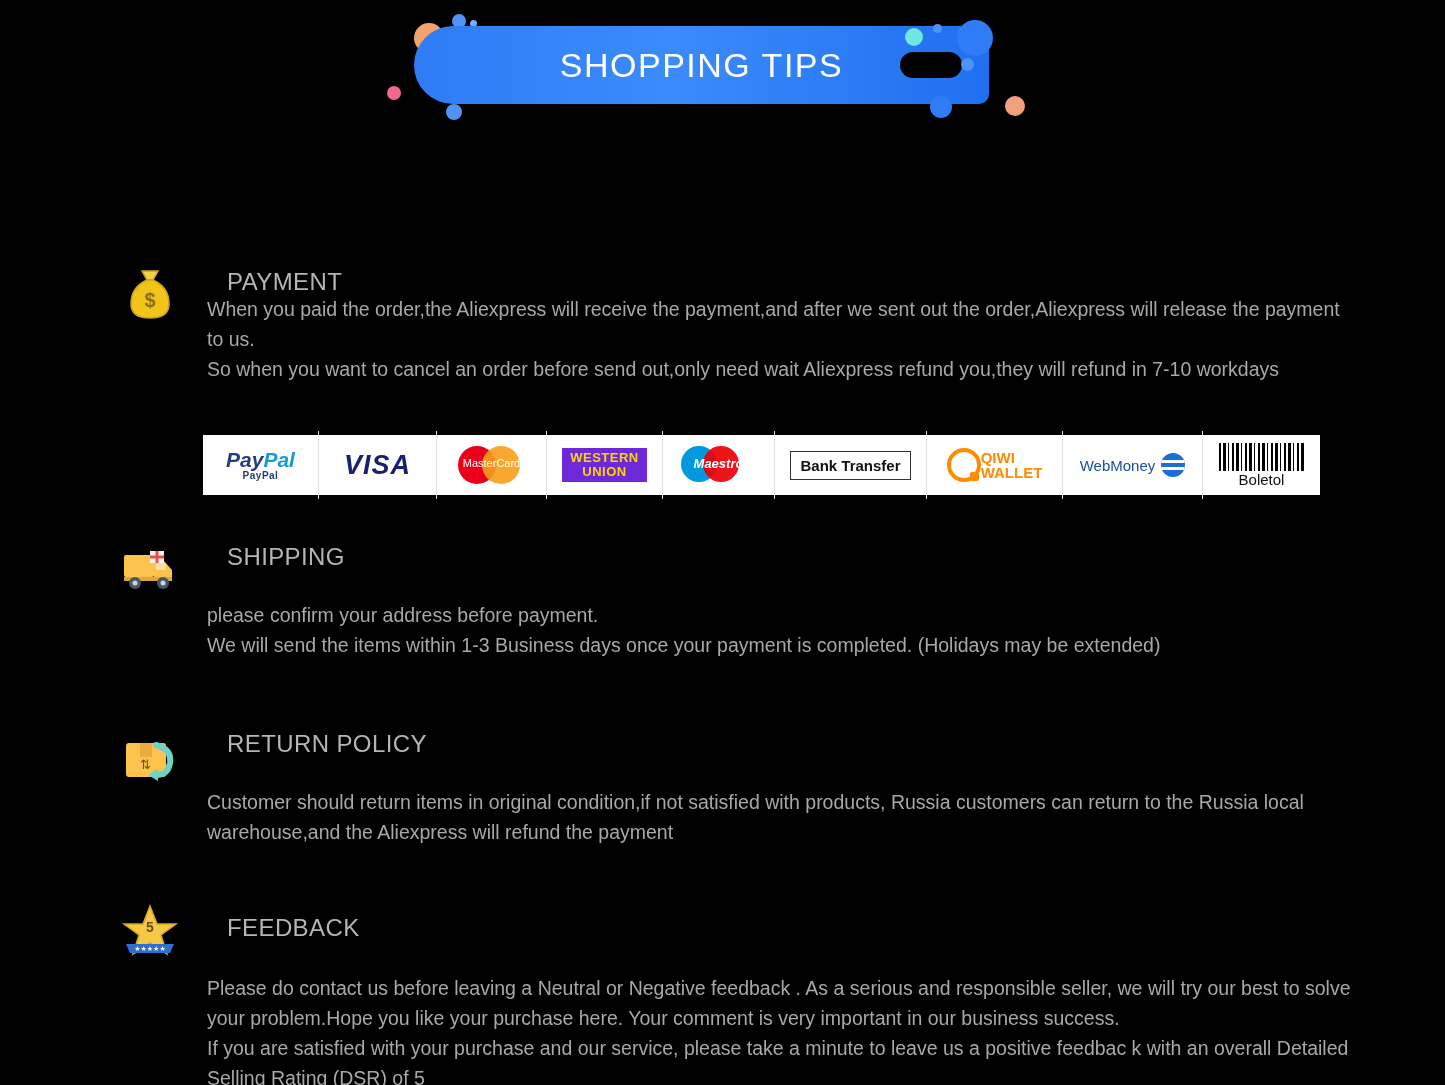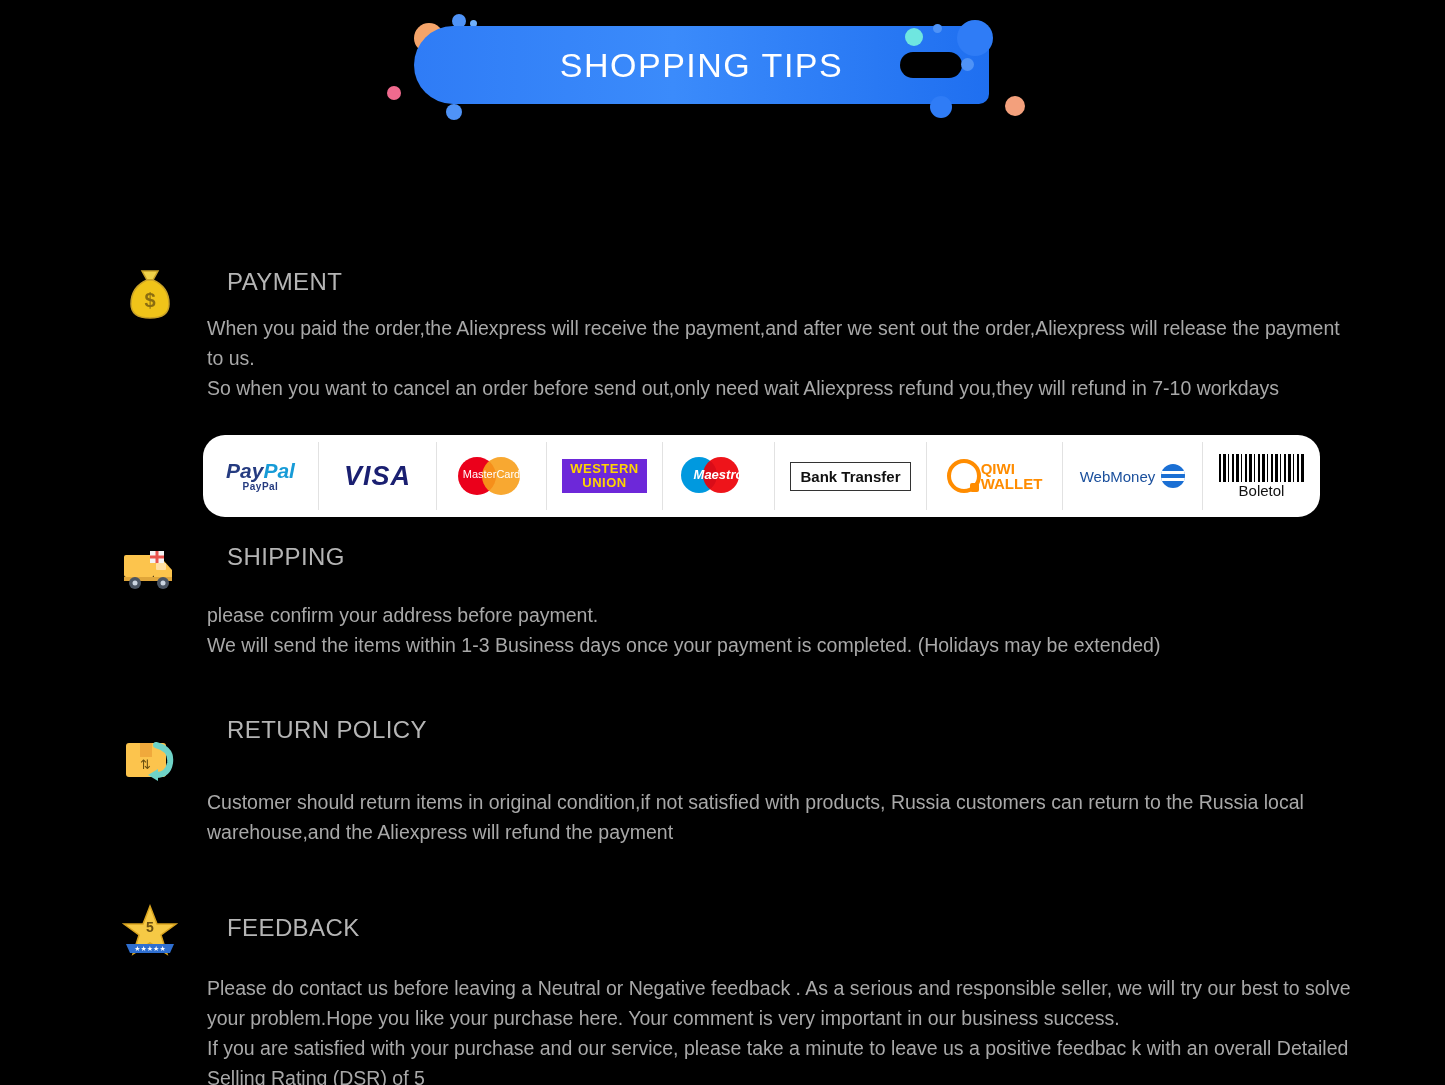--- a/index.html
+++ b/index.html
@@ -93,32 +93,31 @@
     width: 1145px;
     font-size: 19.5px;
     line-height: 30px;
     color: #a8a8a8;
   }
   .sec-body p { margin: 0; }
 
   
   #payment-head { top: 143px; }
   #payment-icon { top: 140px; }
-  #payment-body { top: 188px; }
+  #payment-body { top: 169px; }
 
   .pay-strip {
     position: absolute;
     left: 203px;
     top: 310px;
     width: 1117px;
-    height: 82px;
+    height: 60px;
     background: #ffffff;
     display: flex;
     align-items: center;
-    border-radius: 22px;
   }
   .pay-cell {
     height: 68px;
     display: flex;
     align-items: center;
     justify-content: center;
     flex-direction: column;
     border-right: 1px solid #e2e2e2;
     padding: 0 10px;
     box-sizing: border-box;
@@ -154,21 +153,21 @@
   .boleto-bars { width: 86px; height: 28px;
     background: repeating-linear-gradient(90deg, #000 0 2px, #fff 2px 4px, #000 4px 7px, #fff 7px 9px, #000 9px 10px, #fff 10px 13px); }
   .boleto-t { font-size: 15px; color: #111; }
 
   
   #shipping-head { top: 418px; }
   #shipping-icon { top: 414px; }
   #shipping-body { top: 475px; }
 
   
-  #return-head { top: 591px; }
+  #return-head { top: 605px; }
   #return-icon { top: 604px; }
   #return-body { top: 662px; }
 
   
   #feedback-head { top: 789px; }
   #feedback-icon { top: 777px; }
   #feedback-body { top: 848px; }
 </style>
 </head>
 <body>

